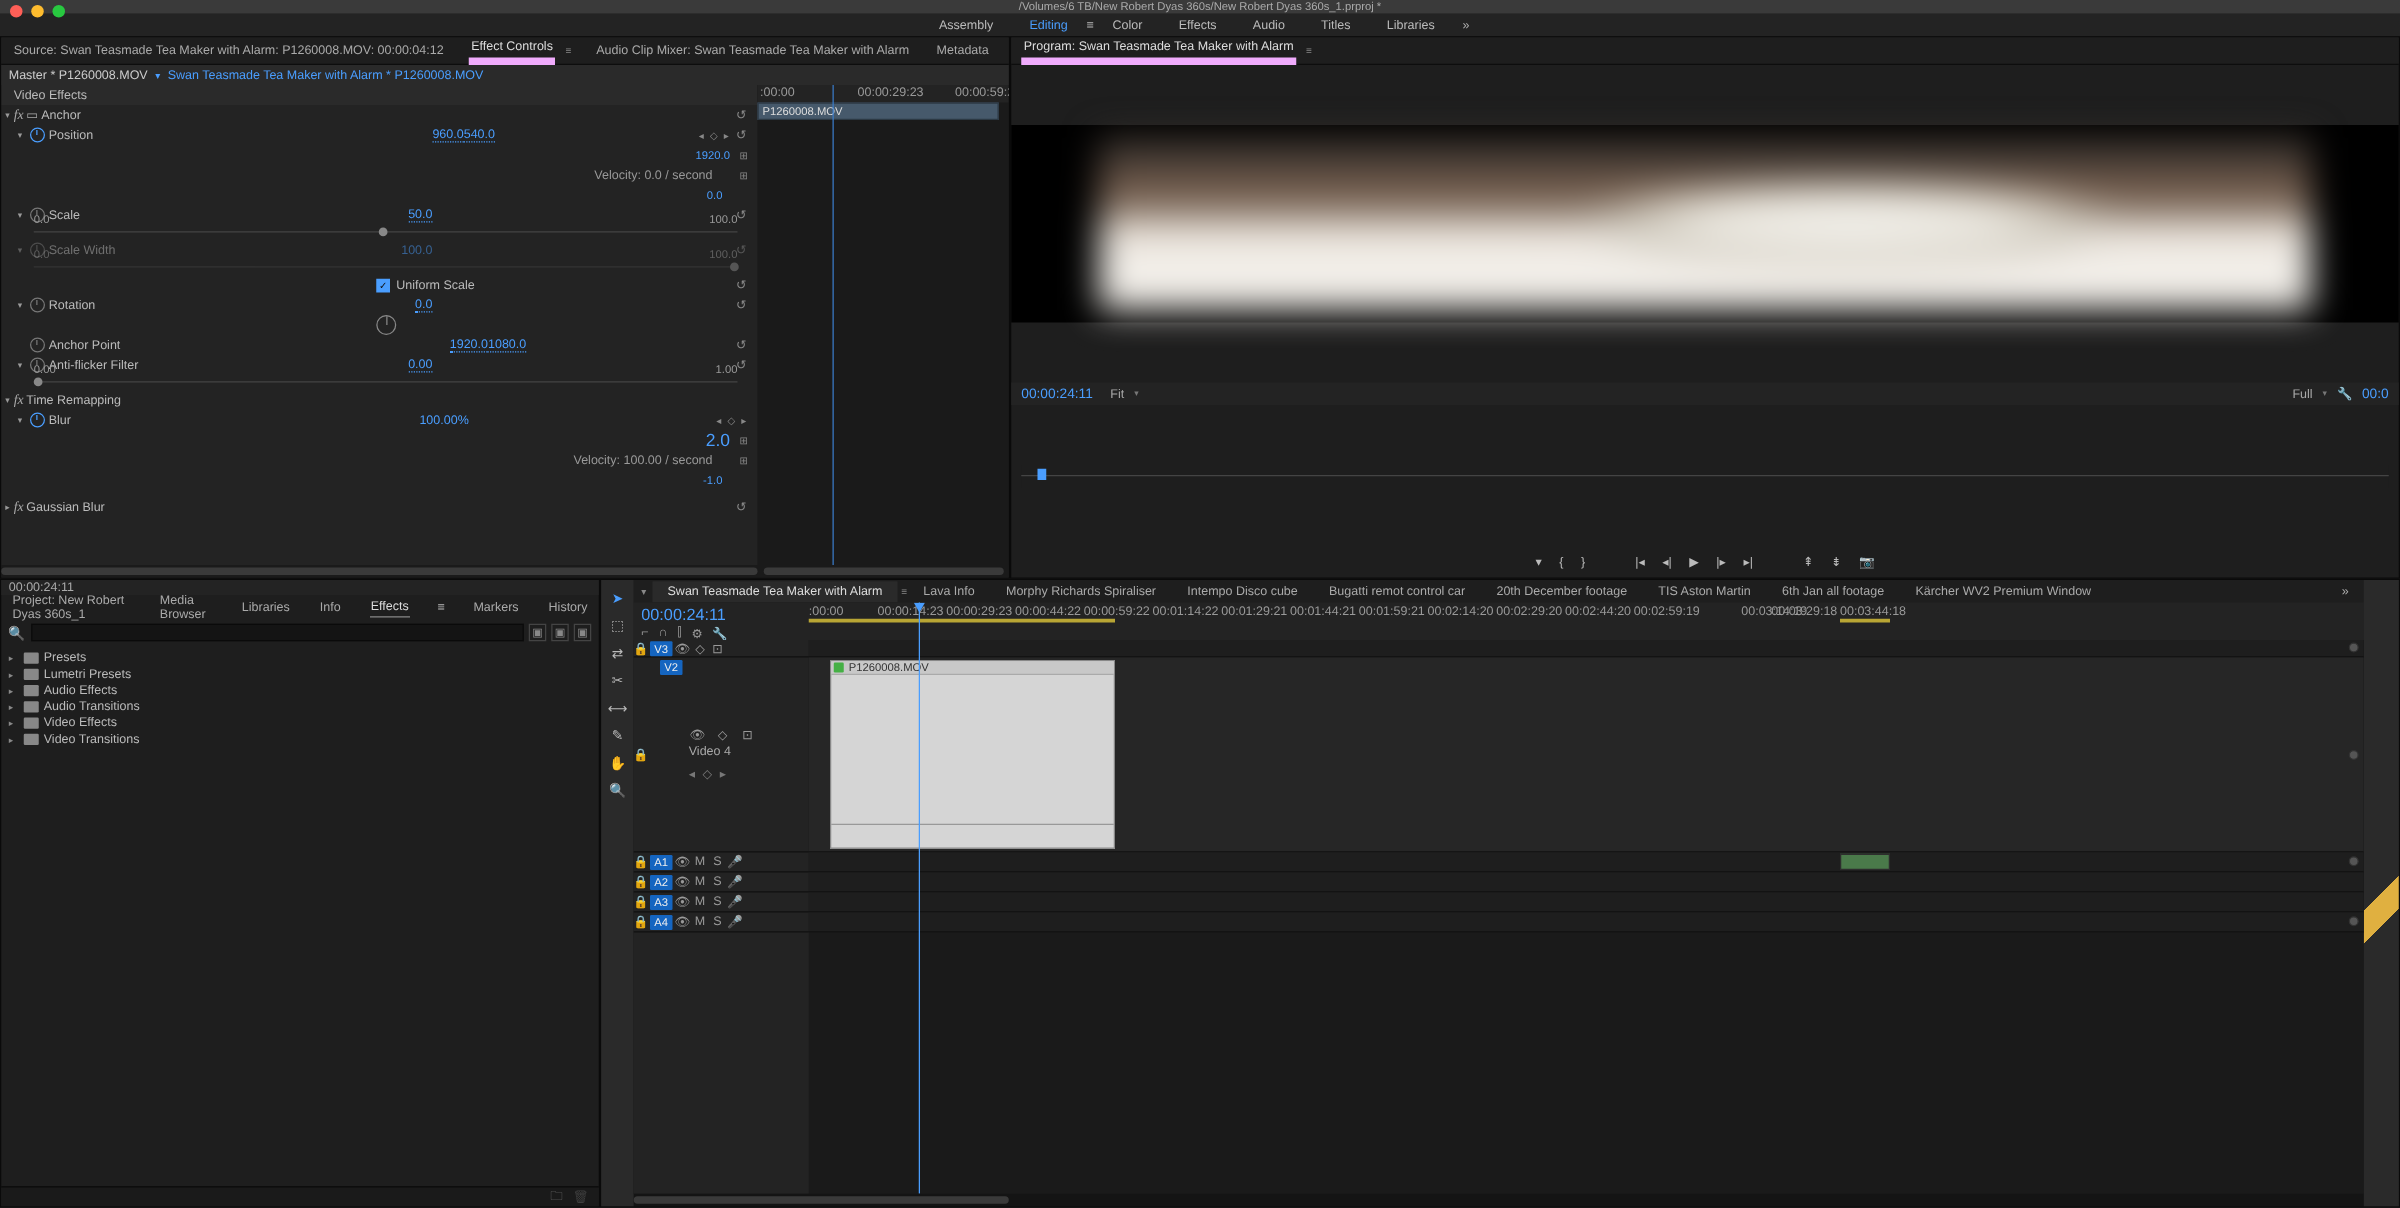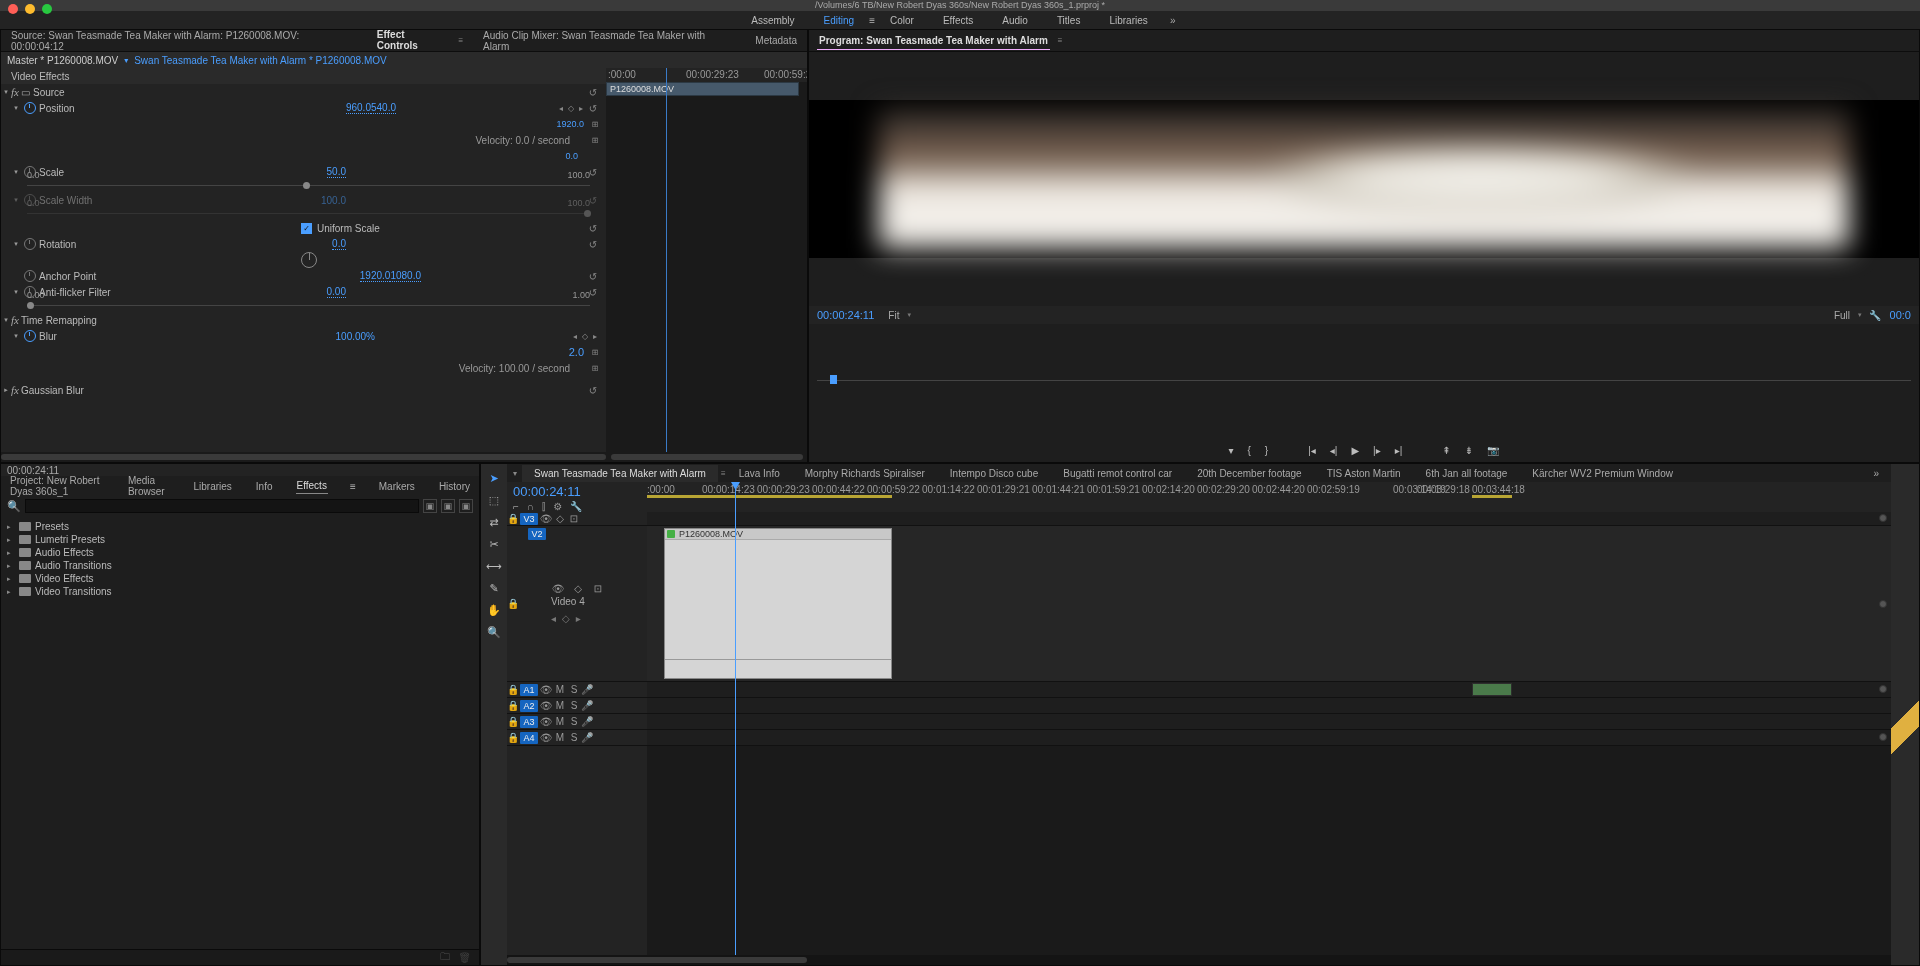--- a/index.html
+++ b/index.html
@@ -9,21 +9,21 @@
 .dot.red { background: #ff5f57; } .dot.yellow { background: #febc2e; } .dot.green { background: #28c840; }
 .titlebar { height: 11px; background: #3a3a3a; text-align: center; line-height: 11px; color: #aaa; font-size: 9px; }
 .workspace-bar { height: 18px; background: #232323; display: flex; justify-content: center; align-items: center; gap: 1px; }
 .ws-tab { padding: 3px 14px; color: #bbb; font-size: 10px; cursor: pointer; }
 .ws-tab.active { color: #4a9eff; }
 .ws-more { width: 20px; text-align: center; color: #aaa; }
 .main-grid { display: grid; grid-template-columns: 808px 1112px; grid-template-rows: 434px 1fr; height: 937px; }
 .panel { background: #1e1e1e; border: 1px solid #0a0a0a; position: relative; display: flex; flex-direction: column; }
 .panel-tabs { height: 22px; display: flex; align-items: center; padding: 0 8px; gap: 18px; background: #1e1e1e; border-bottom: 1px solid #0d0d0d; font-size: 10px; }
 .panel-tabs .tab { color: #aaa; cursor: pointer; padding: 3px 2px; }
-.panel-tabs .tab.active { color: #ddd; border-bottom: 1px solid #f0abfc; font-weight: bold; }
+.panel-tabs .tab.active { color: #ddd; border-bottom: 6px solid #f0abfc; }
 .panel-tabs .menu-icon { color: #888; font-size: 8px; margin-left: -10px; }
 
 
 .ec-header { height: 16px; background: #2a2a2a; color: #4a9eff; padding: 2px 6px; font-size: 10px; display: flex; align-items: center; }
 .ec-header .master { color: #ccc; }
 .ec-header .arrow { color: #4a9eff; margin: 0 6px; font-size: 8px; }
 .ec-cols { display: flex; flex: 1; overflow: hidden; }
 .ec-props { width: 605px; background: #232323; overflow-y: auto; }
 .ec-mini { flex: 1; background: #1a1a1a; position: relative; }
 .ec-mini-ruler { height: 14px; background: #232323; font-size: 9px; color: #999; position: relative; }
@@ -183,21 +183,21 @@
       <div class="ec-props">
         <div class="ec-row section">
             <span class="sp"></span>
             <span class="label">Video Effects</span>
           </div>
 
         <div class="ec-row cat">
             <span class="twisty">▾</span>
             <span class="fx">fx</span>
             <span style="width:12px;color:#aaa;">▭</span>
-            <span class="label">Source</span>
+            <span class="label">Anchor</span>
             <span class="spacer"></span>
             <span class="reset">↺</span>
           </div>
 
         <div class="ec-row">
             <span class="sp"></span>
             <span class="twisty">▾</span>
             <span class="stopwatch active"></span>
             <span class="label">Position</span>
             <span class="spacer"></span>
@@ -325,29 +325,34 @@
             <span class="label">Blur</span>
             <span class="spacer"></span>
             <span class="val">100.00%</span>
             <span style="width:195px"></span>
             <span class="ctrl">◂</span>
             <span class="ctrl">◇</span>
             <span class="ctrl">▸</span>
           </div>
         <div class="ec-row">
             <span class="spacer"></span>
-            <span class="val" style="color:#4a9eff;font-size:11px">2.0</span>
+            <span class="val" style="color:#4a9eff;font-size:14px">2.0</span>
             <span style="width:6px"></span>
             <span class="ctrl">⊞</span>
           </div>
         <div class="ec-row">
             <span class="spacer"></span>
             <span class="label" style="color:#999">Velocity: 100.00 / second</span>
             <span style="width:20px"></span>
             <span class="ctrl">⊞</span>
+          </div>
+        <div class="ec-row">
+            <span class="spacer"></span>
+            <span class="val" style="color:#4a9eff;font-size:9px">-1.0</span>
+            <span style="width:22px"></span>
           </div>
 
         <div style="height:6px"></div>
         <div class="ec-row cat">
             <span class="twisty">▸</span>
             <span class="fx">fx</span>
             <span class="label">Gaussian Blur</span>
             <span class="spacer"></span>
             <span class="reset">↺</span>
           </div>

